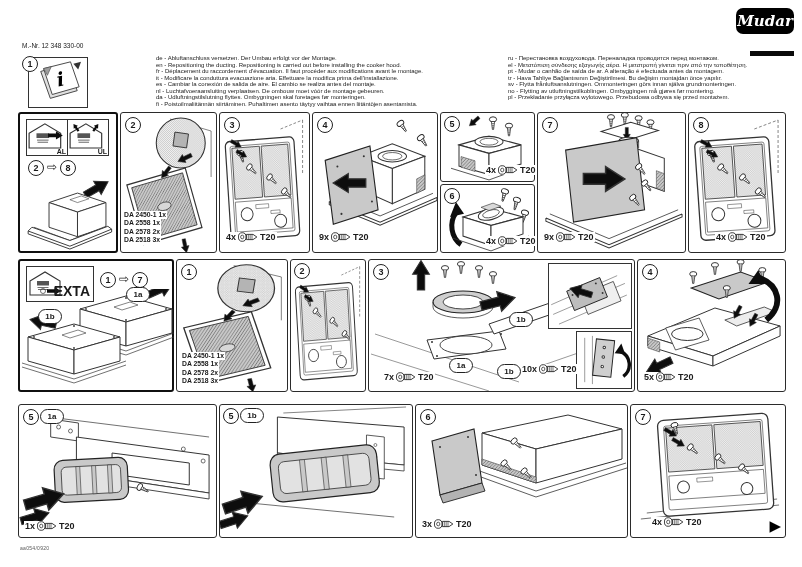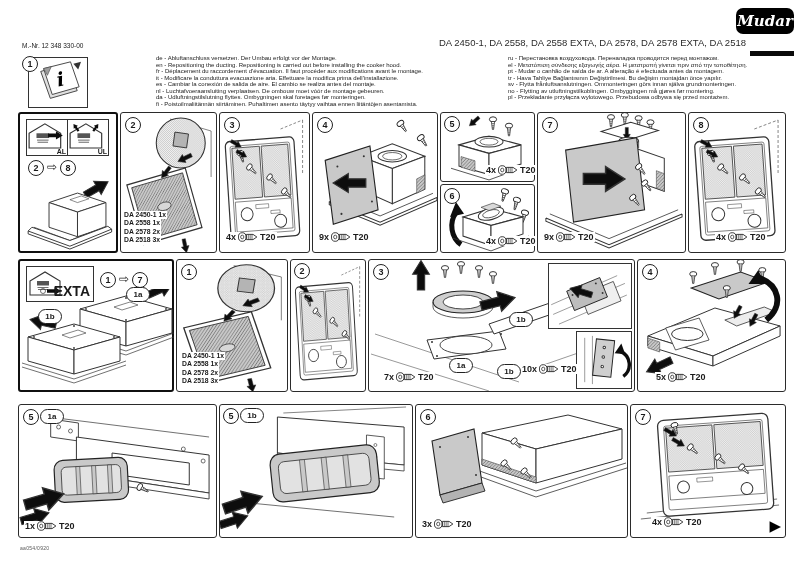--- a/index.html
+++ b/index.html
@@ -110,21 +110,20 @@
         </g>
         <use href="#block-arrow" transform="translate(24 118) rotate(112) scale(0.5)"></use>
         <use href="#block-arrow" transform="translate(64 126) rotate(78) scale(0.5)"></use>
         <use href="#block-arrow" transform="translate(50 54) rotate(128) scale(0.5)"></use>
       </g>
     </defs>
   </svg>
 
   <div class="abs" style="left:22px;top:42px;font-size:6.5px">M.-Nr. 12 348 330-00</div>
 
-  <div class="abs" style="right:56px;top:37px;font-size:9.5px;color:#2b2b2b;white-space:nowrap">DA 2450-1, DA 2558, DA 2558 EXTA, DA 2578, DA 2578 EXTA, DA 2518</div>
 
   <div class="abs miele" style="left:736px;top:8px;width:58px;height:26px">Mudar</div>
   <div class="abs" style="left:750px;top:51px;width:44px;height:5px;background:#0a0a0a"></div>
 
   <div class="minibox" style="left:28px;top:57px;width:60px;height:51px">
     <svg class="art" viewBox="0 0 60 51">
       <polygon points="12,14 40,6 50,34 22,42" fill="#e0e0e0" stroke="#444" stroke-width="1"></polygon>
       <polygon points="15,11 43,4 52,30 24,38" fill="#fff" stroke="#444" stroke-width="1"></polygon>
       <polygon points="15,11 23,9 19,18" fill="#9e9e9e" stroke="#444" stroke-width="0.6"></polygon>
       <polygon points="46,6 54,4 51,12" fill="#333"></polygon>
@@ -495,21 +494,21 @@
         <use href="#screw-iso" transform="translate(104 2)"></use>
         <use href="#screw-iso" transform="translate(126 10)"></use>
         <use href="#screw-iso" transform="translate(90 28)"></use>
         <path d="M130 60 C 148 46 144 24 120 17" fill="none" stroke="#0d0d0d" stroke-width="6"></path>
         <polygon points="112,24 122,10 128,24" fill="#0d0d0d" stroke="none"></polygon>
         <use href="#block-arrow" transform="translate(104 46) rotate(118) scale(0.5)"></use>
         <use href="#block-arrow" transform="translate(120 54) rotate(118) scale(0.5)"></use>
         <use href="#block-arrow" transform="translate(34 100) rotate(155) scale(1)"></use>
       </g>
     </svg>
-    <div class="screwlab" style="left:17px;top:112px">
+    <div class="screwlab" style="left:5px;top:112px">
       <span>5x</span>
       <svg viewBox="0 0 26 12">
           <use href="#screw-side"></use>
         </svg>
       <span>T20</span>
     </div>
   </div>
 
   <div class="panel" style="left:18px;top:404px;width:199px;height:134px">
     <span class="circ" style="left:4px;top:4px">5</span>

